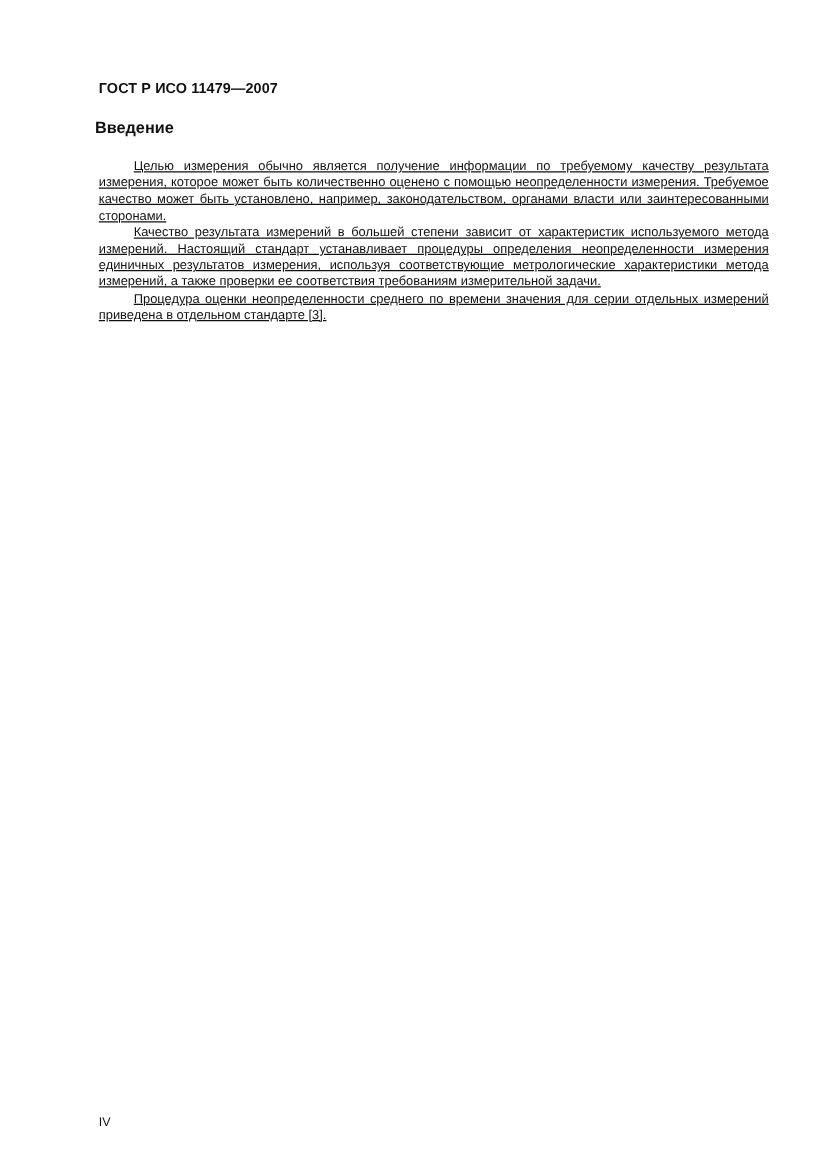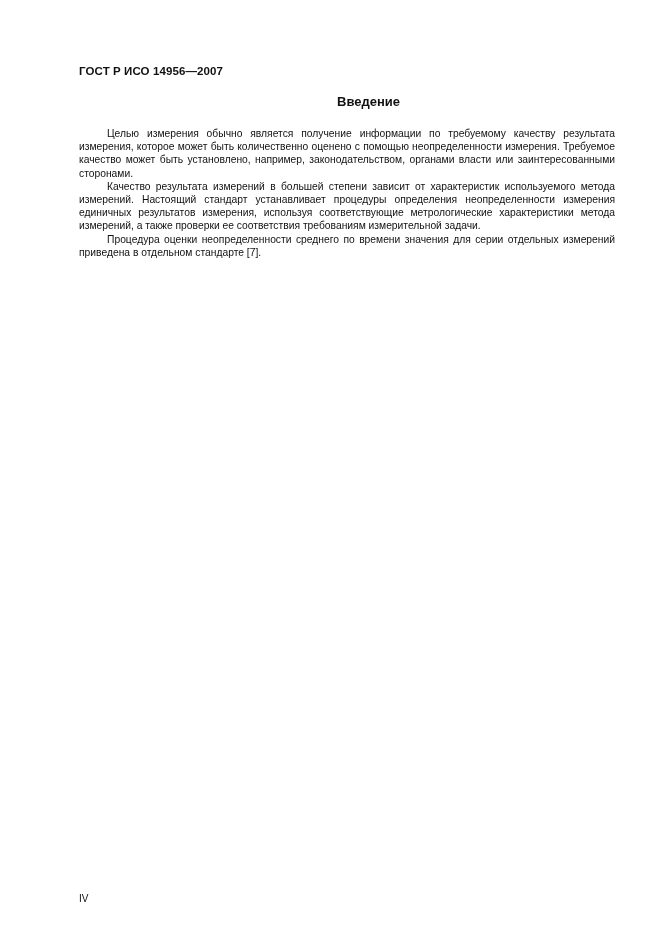--- a/index.html
+++ b/index.html
@@ -1,29 +1,29 @@
 <!DOCTYPE html>
 <html><head>
 <meta charset="utf-8">
 <style>
   html, body { margin: 0; padding: 0; background: #ffffff; }
   body { width: 661px; height: 936px; position: relative; overflow: hidden;
          font-family: "Liberation Sans", sans-serif; color: #111; }
   .header { position: absolute; left: 79px; top: 65px; font-size: 11.5px; font-weight: bold; letter-spacing: 0.1px; }
-  .title { position: absolute; left: 0; width: 100%; top: 94px; text-align: center; font-size: 13px; font-weight: bold; padding-left: 76px; box-sizing: border-box; }
+  .title { position: absolute; left: 0; width: 100%; top: 94px; text-align: left; font-size: 13px; font-weight: bold; padding-left: 76px; box-sizing: border-box; }
   .body-text { position: absolute; left: 79px; top: 127px; width: 536px; font-size: 10.3px; line-height: 13.2px; text-align: justify; }
-  .para { margin: 0; text-indent: 28px; }
+  .para { margin: 0; text-indent: 28px; text-decoration: underline; }
   .pageno { position: absolute; left: 79px; top: 850px; font-size: 10px; margin-top: 43px; }
 </style>
 </head>
 <body>
 
-<div class="header">ГОСТ Р ИСО 14956—2007</div>
+<div class="header">ГОСТ Р ИСО 11479—2007</div>
 
 <div class="title">Введение</div>
 
 <div class="body-text">
   <p class="para">Целью измерения обычно является получение информации по требуемому качеству результата измерения, которое может быть количественно оценено с помощью неопределенности измерения. Требуемое качество может быть установлено, например, законодательством, органами власти или заинтересованными сторонами.</p>
   <p class="para">Качество результата измерений в большей степени зависит от характеристик используемого метода измерений. Настоящий стандарт устанавливает процедуры определения неопределенности измерения единичных результатов измерения, используя соответствующие метрологические характеристики метода измерений, а также проверки ее соответствия требованиям измерительной задачи.</p>
-  <p class="para">Процедура оценки неопределенности среднего по времени значения для серии отдельных измерений приведена в отдельном стандарте [7].</p>
+  <p class="para">Процедура оценки неопределенности среднего по времени значения для серии отдельных измерений приведена в отдельном стандарте [3].</p>
 </div>
 
 <div class="pageno">IV</div>
 
 </body></html>

